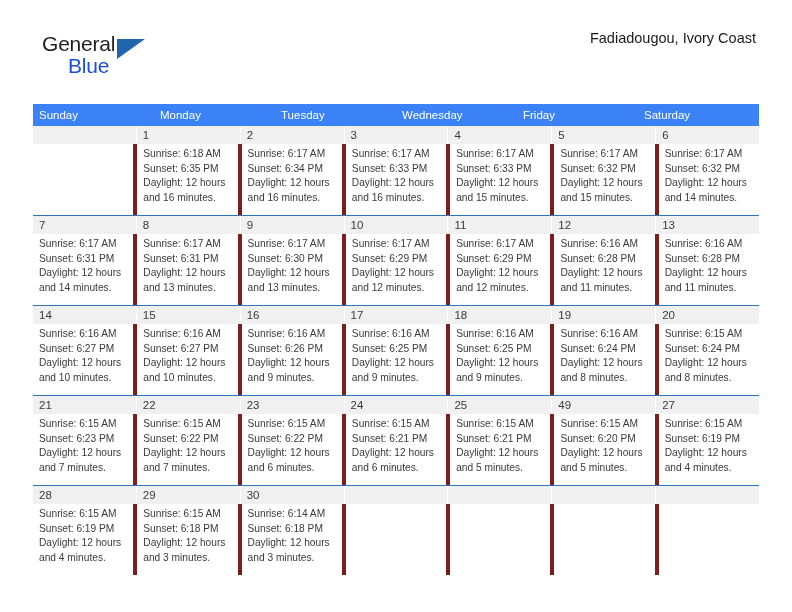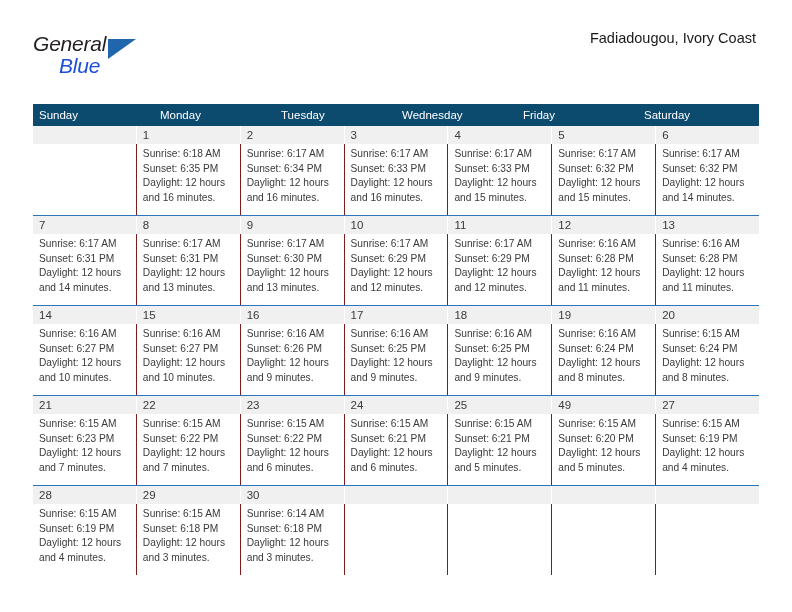--- a/index.html
+++ b/index.html
@@ -25,25 +25,24 @@
   
   .header {
     position: absolute;
     left: 0;
     top: 0;
     width: 792px;
     height: 104px;
   }
   .logo {
     position: absolute;
-    left: 33px;
+    left: 42px;
     top: 32px;
     width: 120px;
     height: 52px;
-    font-style: italic;
   }
   .logo-general {
     position: absolute;
     left: 0;
     top: 0;
     font-size: 21px;
     letter-spacing: -0.2px;
     color: #231f20;
     font-family: "Liberation Sans", sans-serif;
   }
@@ -88,21 +87,21 @@
 
   
   .calendar {
     position: absolute;
     left: 33px;
     top: 104px;
     width: 726px;
   }
   .weekday-row {
     display: flex;
-    background: #0c4a6e;
+    background: #3b82f6;
     height: 22px;
   }
   .weekday {
     flex: 1 1 0;
     color: #ffffff;
     font-size: 11.5px;
     line-height: 22px;
     padding-left: 6px;
     box-sizing: border-box;
     white-space: nowrap;
@@ -136,21 +135,21 @@
   }
   .daynum-cell:last-child { border-right: none; }
 
   .info-cell {
     flex: 1 1 0;
     box-sizing: border-box;
     padding: 3px 7px 0 6px;
     font-size: 10.2px;
     line-height: 14.6px;
     color: #3a3a3a;
-    border-right: 1px solid #7f1d1d;
+    border-right: 4px solid #7f1d1d;
   }
   .info-cell:last-child { border-right: none; }
   .info-line { white-space: nowrap; }
 
   .week-last .week-body { height: 71px; }
 </style>
 </head>
 <body>
 
 <div class="page">

